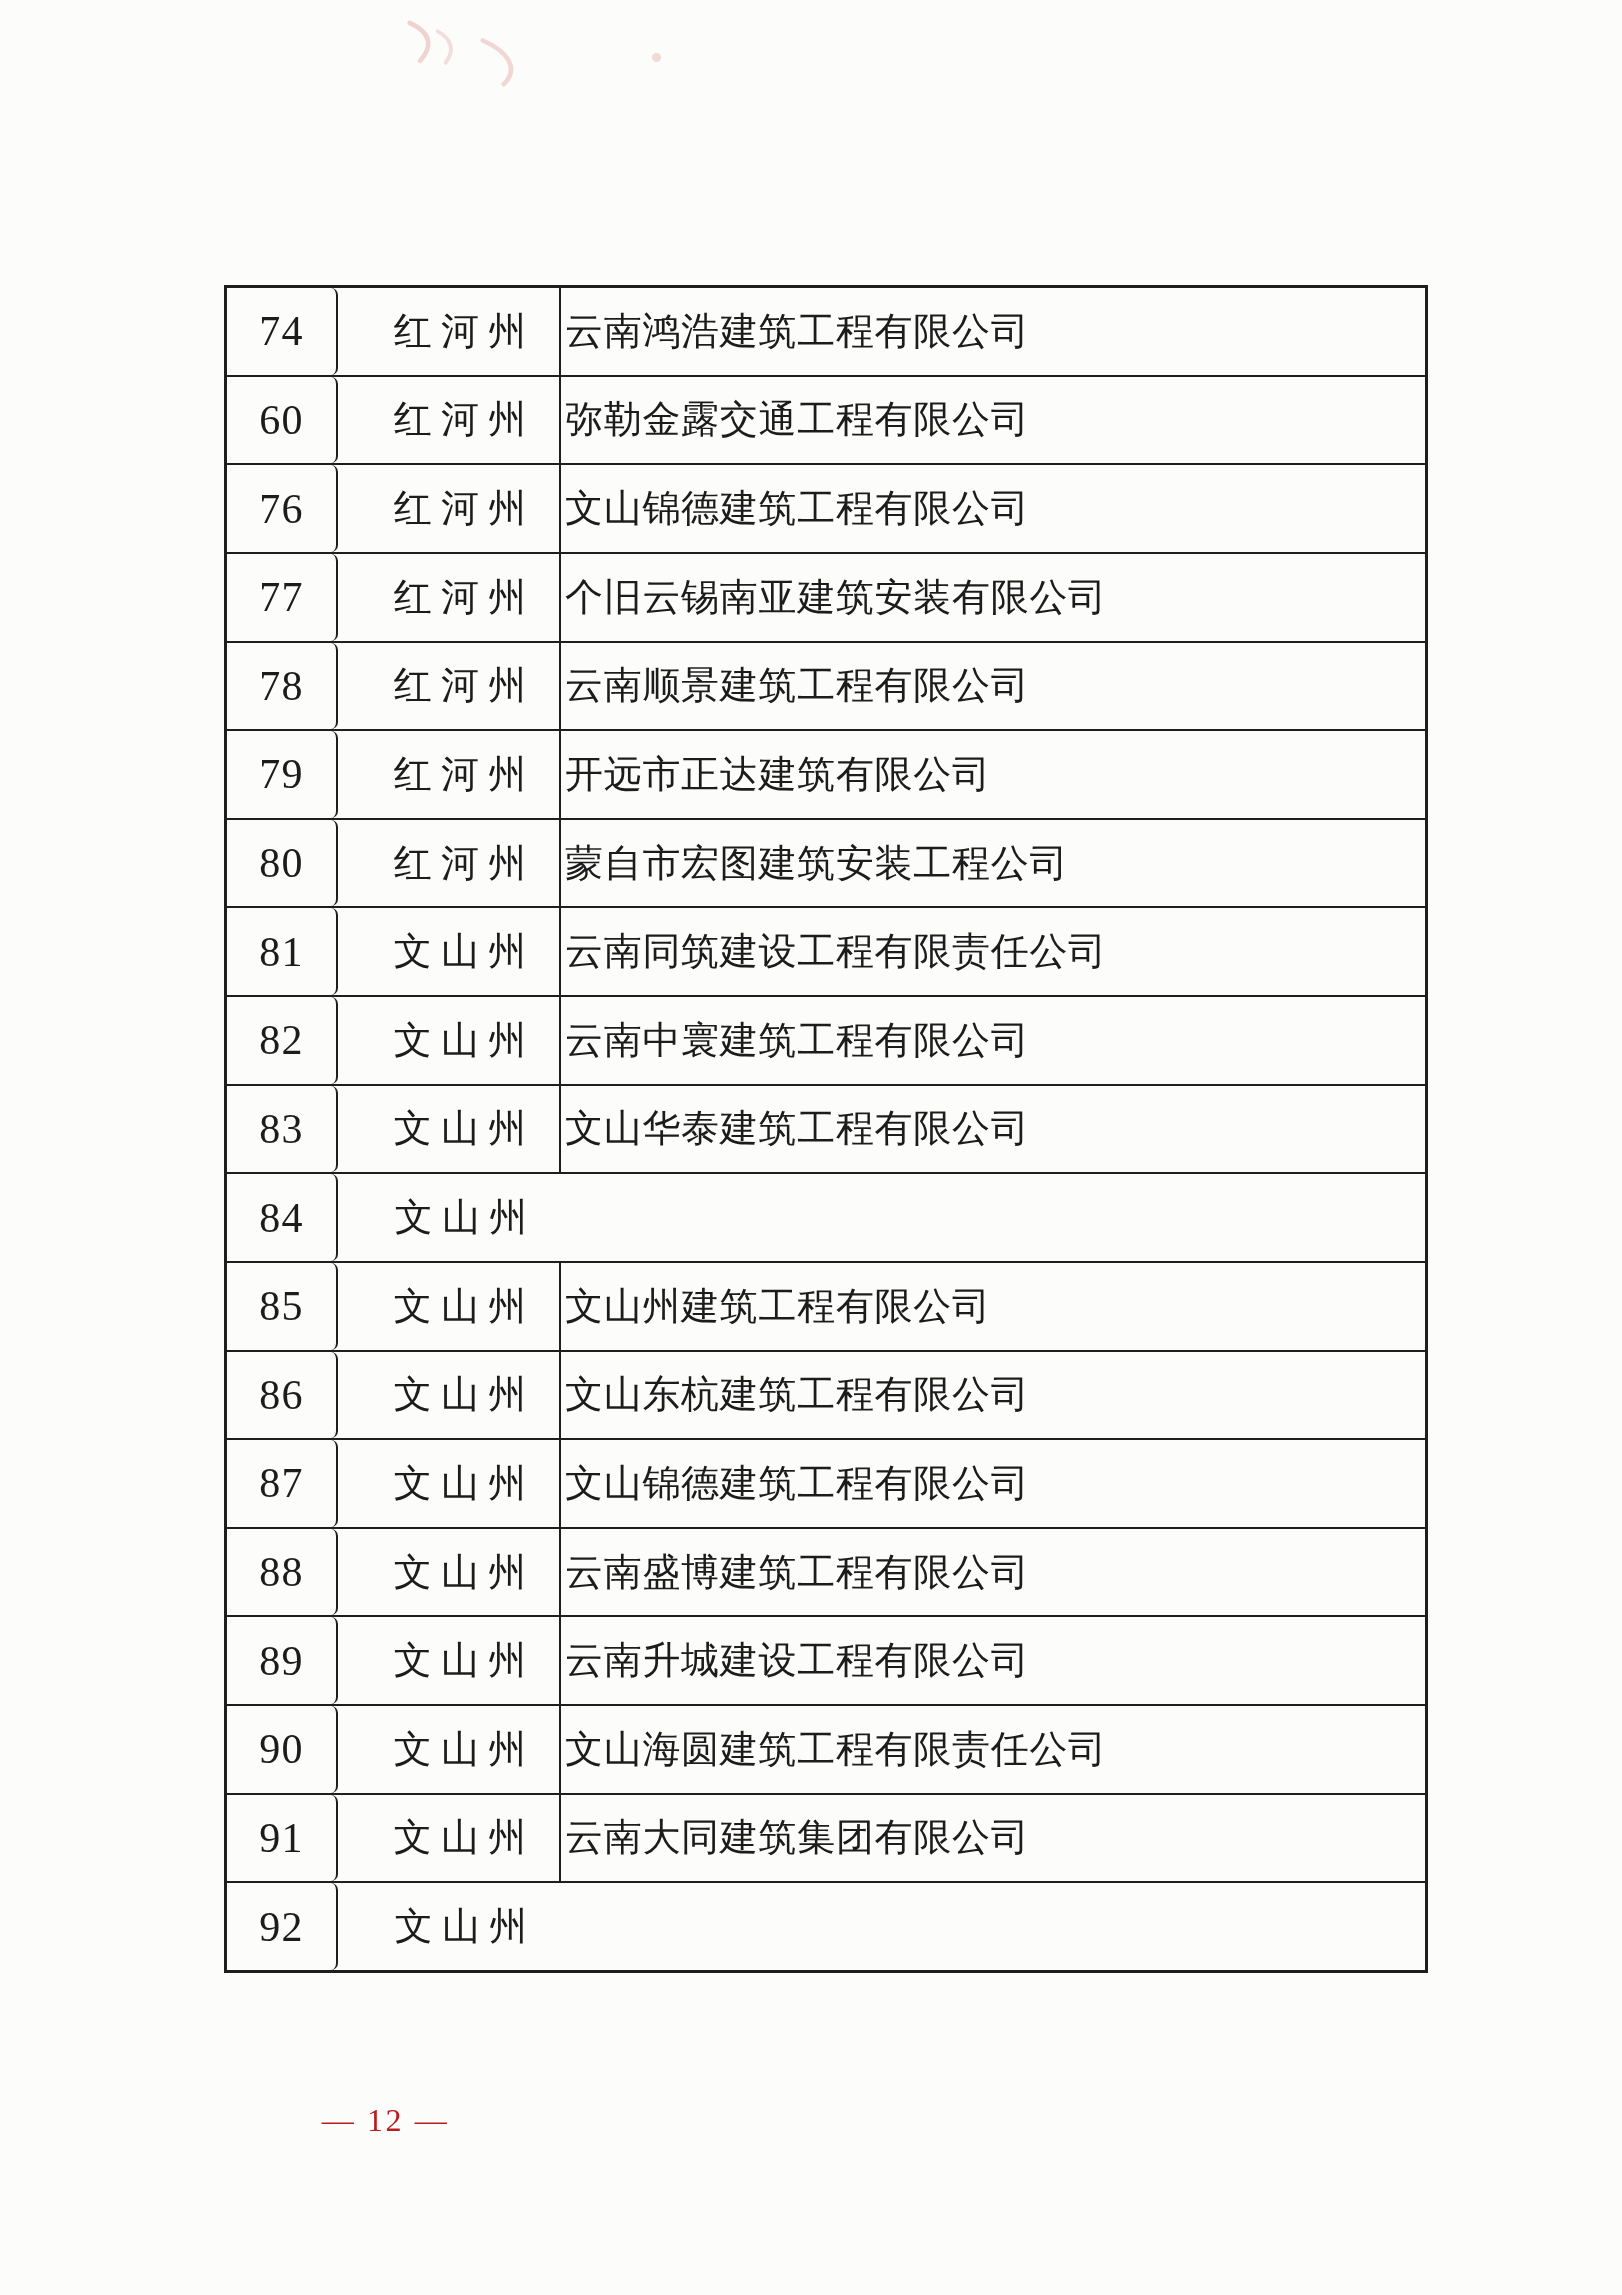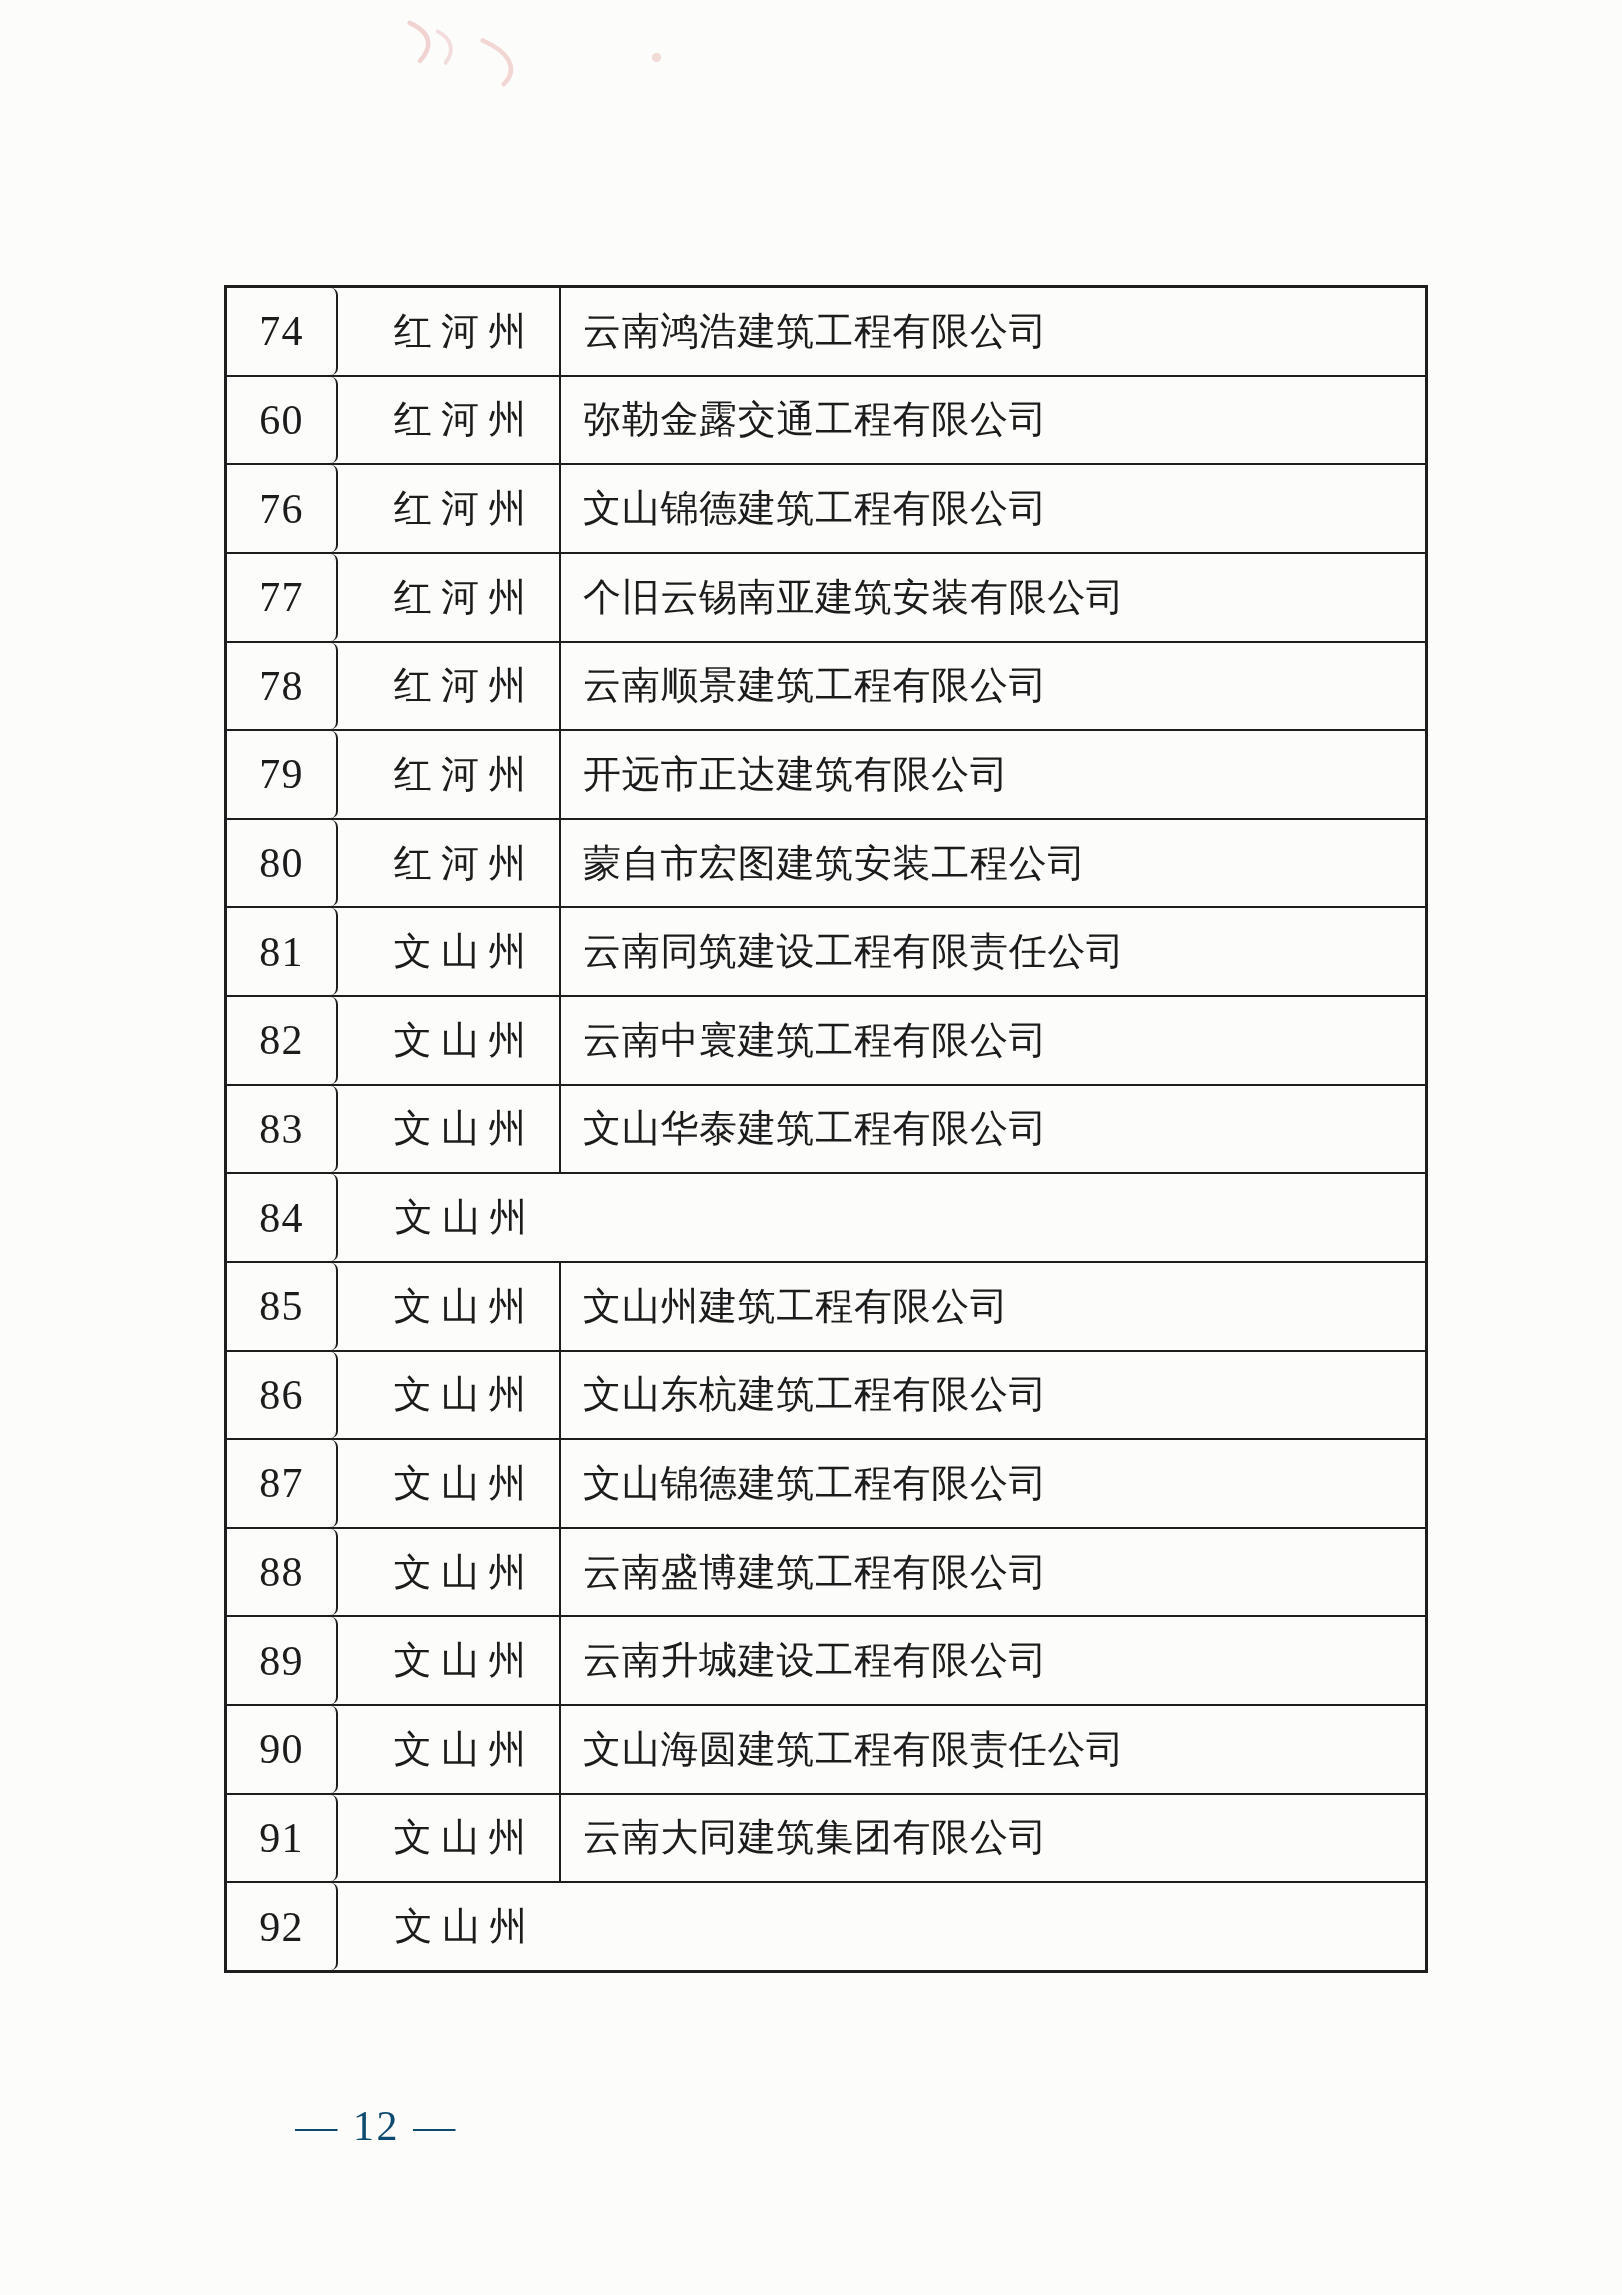--- a/index.html
+++ b/index.html
@@ -66,33 +66,33 @@
     width: 223px;
     justify-content: center;
     font-size: 38px;
     letter-spacing: 9.2px;
     text-indent: 9.2px;
     padding-left: 23px;
   }
   .col-company {
     flex: 1;
     justify-content: flex-start;
-    padding-left: 22px;
+    padding-left: 4px;
     font-size: 38px;
     letter-spacing: 0.7px;
   }
   .page-number {
     position: absolute;
-    left: 272px;
+    left: 281px;
     top: 2102px;
     width: 209px;
     text-align: center;
-    font-size: 42px;
+    font-size: 32px;
     letter-spacing: 2.6px;
-    color: #0c4a6e;
+    color: #b91c1c;
   }
 </style>
 </head>
 <body>
 
 <div class="page">
 
   <svg class="scan-marks" width="1622" height="209" viewBox="0 0 2479 320">
     <path d="M625,35 C662,52 658,74 641,93" fill="none" stroke="#d4736d" stroke-width="7" stroke-linecap="round" opacity="0.30"></path>
     <path d="M668,48 C690,60 694,78 680,96" fill="none" stroke="#d4736d" stroke-width="6" stroke-linecap="round" opacity="0.22"></path>

